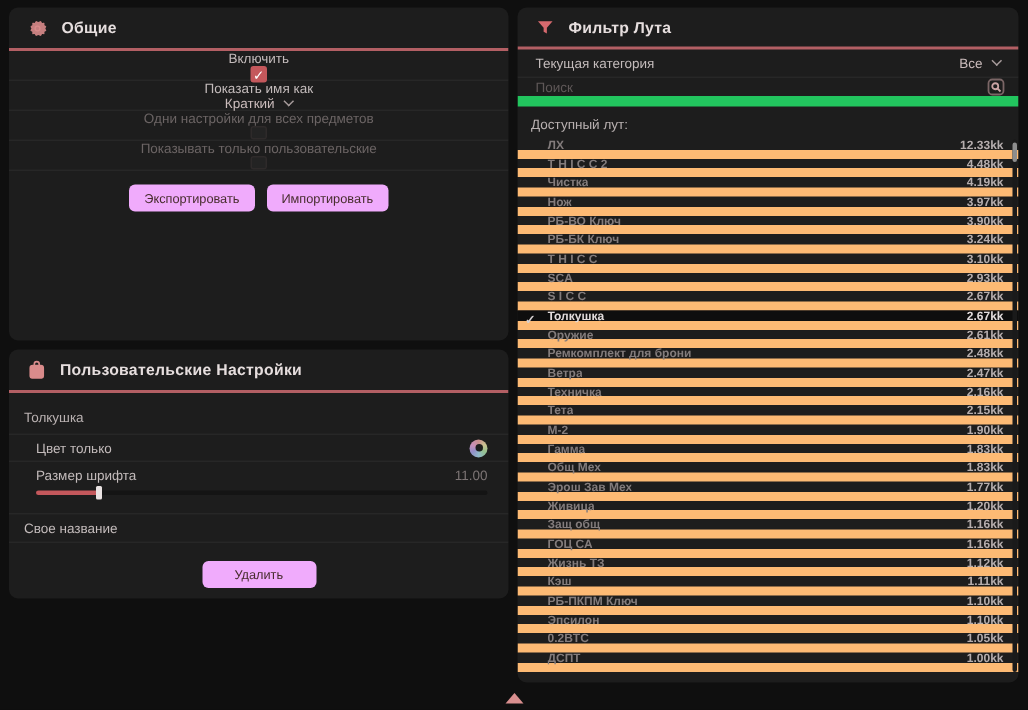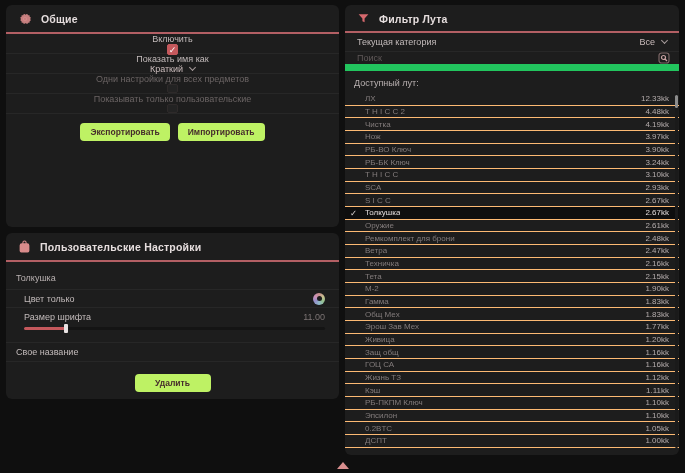--- a/index.html
+++ b/index.html
@@ -26,22 +26,22 @@
   .checkbox { width:11px; height:11px; border-radius:2px; background:#232323;
               border:1px solid #3a3434; font-size:9px; line-height:10px; text-align:center;
               color:#fff; }
   .checkbox.checked { background:#c4585c; border-color:#c4585c; }
   .g-row.dim .checkbox { border-color:#2e2a2a; }
   .select { display:flex; align-items:center; gap:7px; font-size:9px; color:#cbbcbc; cursor:default; }
   .chev { width:5px; height:5px; border-right:1.5px solid #a79c9c; border-bottom:1.5px solid #a79c9c;
           transform:rotate(45deg); margin-top:-3px; }
 
   .btn-row { display:flex; justify-content:center; gap:8px; margin-top:9px; }
-  .btn { background:#bef264; color:#462c2c; border:none; border-radius:4px;
-         font-size:8.5px; font-weight:bold; padding:4px 10px; min-width:76px;
+  .btn { background:#f0abfc; color:#462c2c; border:none; border-radius:4px;
+         font-size:8.5px; font-weight:normal; padding:4px 10px; min-width:76px;
          font-family:"Liberation Sans", sans-serif; }
 
   
   .item-label { font-size:9px; color:#b9b1b1; padding:11px 14px 6px 10px; }
   .c-row { display:flex; justify-content:space-between; align-items:center;
            height:18px; padding:0 14px 0 18px; border-top:1px solid #272727; }
   .c-label { font-size:9px; color:#c3bbbb; }
   .c-value { font-size:9px; color:#7c7474; }
   .wheel { width:12px; height:12px; border-radius:50%;
            background:conic-gradient(#c98f8f,#c9c18f,#93c08f,#8fb8c9,#938fc9,#c98fb9,#c98f8f);
@@ -66,22 +66,22 @@
   .f-label { font-size:9px; color:#c3bbbb; }
   .search-row { display:flex; align-items:center; height:19px; padding:0 9px 0 12px;
                 border-bottom:7px solid #22c55e;gap:33px; }
   .search-input { flex:1; background:transparent; border:none; outline:none;
                   font-size:9px; color:#aFa7a7; font-family:"Liberation Sans", sans-serif; }
   .search-input::placeholder { color:#5f5858; opacity:1; }
   .list-label { font-size:9px; color:#b9b1b1; padding:7px 12px 5px 9px; }
 
   .loot-list { position:relative; }
   .loot-row { display:flex; justify-content:space-between; align-items:center;
-              height:12.68px; padding:0 10px 0 20px; border-bottom:1px solid #fdba74;
-              position:relative; }
+              height:12.68px; padding:0 10px 0 20px; border-bottom:6px solid #fdba74;
+              position:relative;font-weight:bold; }
   .loot-name { font-size:8px; color:#837c7c; white-space:nowrap; overflow:hidden; }
   .loot-value { font-size:8px; color:#b5adad; }
   .loot-row.selected { background:#0e0e0e; }
   .loot-row.selected .loot-name { color:#e2dcdc; }
   .loot-row.selected .loot-value { color:#e2dcdc; }
   .loot-check { position:absolute; left:5px; top:0; font-size:8.5px; color:#d6d0d0; line-height:12.5px; display:none; }
   .loot-row.selected .loot-check { display:block; }
 
   .scrollbar { position:absolute; right:1px; top:0; width:3px; height:100%; background:#1a1a1a; border-radius:2px; }
   .scroll-thumb { position:absolute; top:2px; left:0; width:3px; height:13px; background:#8d8d8d; border-radius:2px; }

